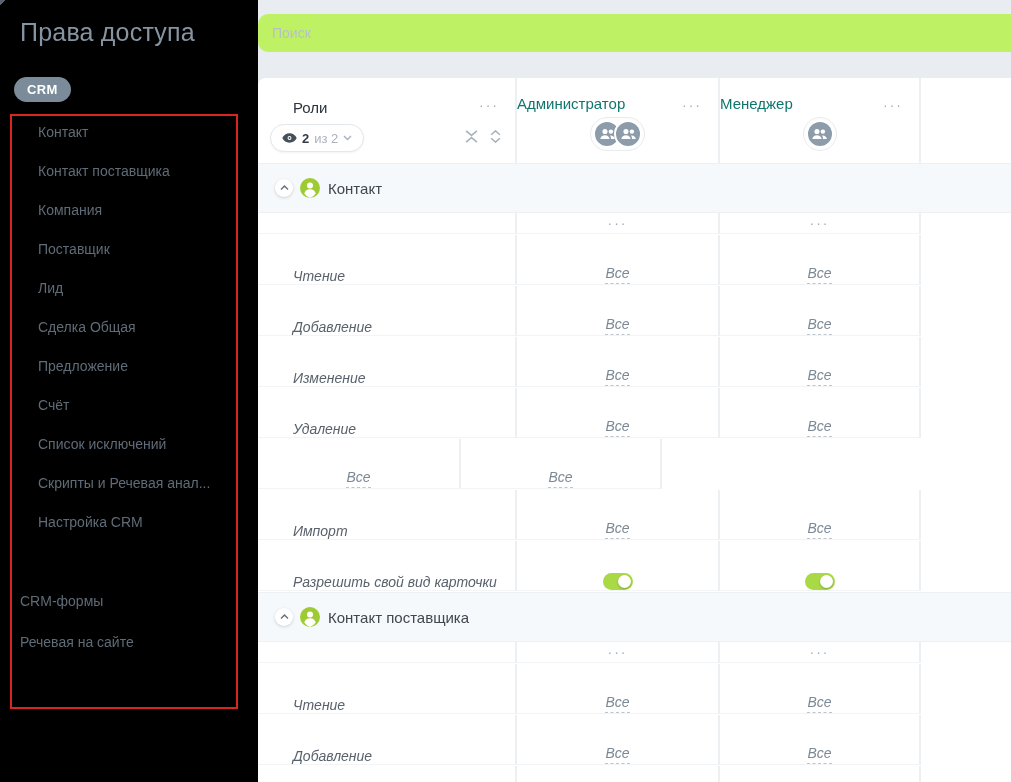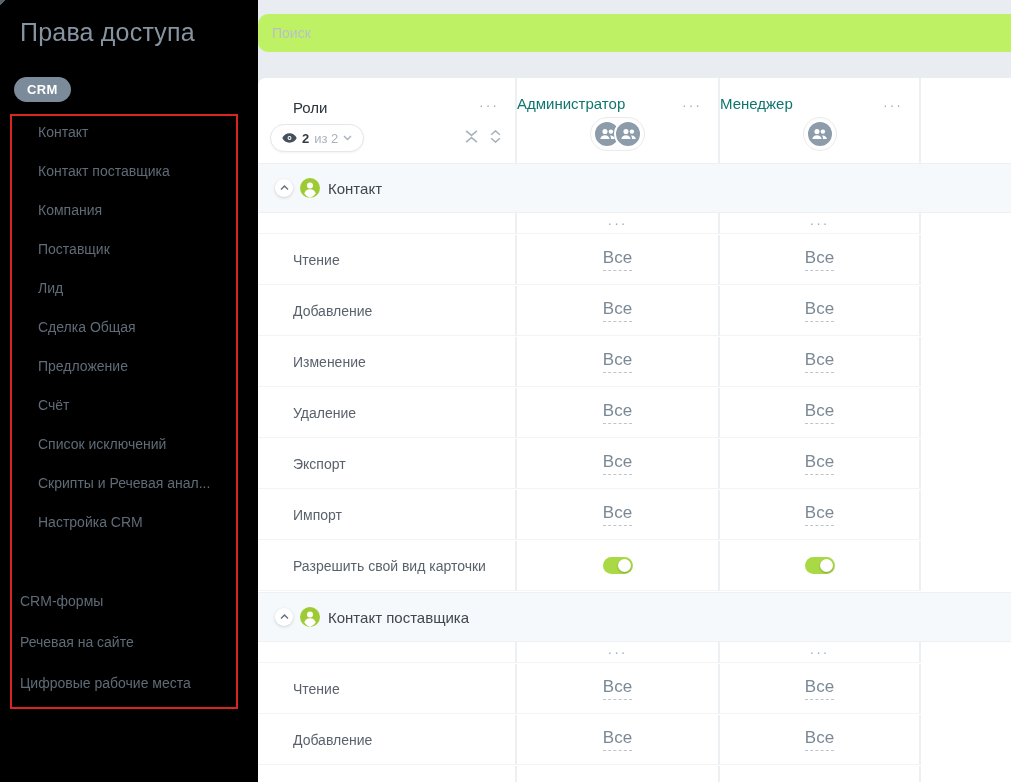--- a/index.html
+++ b/index.html
@@ -75,25 +75,25 @@
   .band-title { margin-left:8px; font-size:15px; font-weight:500; color:#3f474f; }
 
   
   .subrow { height:22px; }
   .subrow .c1,.subrow .c2,.subrow .c3 { height:21px; border-bottom:1px solid #f2f4f6; }
   .subrow .c2,.subrow .c3 { display:flex; align-items:center; justify-content:center; }
 
   
   .row { height:51px; }
   .row .c1,.row .c2,.row .c3 { height:50px; border-bottom:1px solid #f2f4f6; display:flex;
-    align-items:center; }
+    align-items:flex-end;font-style:italic; }
   .row .c1 { padding-left:35px; }
   .row .c2,.row .c3 { justify-content:center; }
   .perm-label { font-size:14px; color:#59626c; white-space:nowrap; }
-  .all-link { font-size:17px; color:#7b8895; border-bottom:1px dashed #bcc5cd;
+  .all-link { font-size:14px; color:#7b8895; border-bottom:1px dashed #bcc5cd;
     padding-bottom:2px; cursor:pointer; }
   .toggle { width:30px; height:17px; border-radius:9px; background:#a9da45; position:relative;
     cursor:pointer; }
   .toggle .knob { position:absolute; right:2px; top:2px; width:13px; height:13px;
     border-radius:50%; background:#fff; box-shadow:0 1px 2px rgba(0,0,0,.25); }
 </style>
 </head>
 <body>
 
 <div class="app">
@@ -112,21 +112,20 @@
         <li>Сделка Общая</li>
         <li>Предложение</li>
         <li>Счёт</li>
         <li>Список исключений</li>
         <li>Скрипты и Речевая анал...</li>
         <li>Настройка CRM</li>
       </ul>
     <ul class="nav root-list">
         <li>CRM-формы</li>
         <li>Речевая на сайте</li>
-        <li>Цифровые рабочие места</li>
       </ul>
   </aside>
 
   <main class="main">
     <input class="search" type="text" placeholder="Поиск" style="">
 
     <section class="card">
 
       <div class="grid-head cols">
         <div class="c1">
@@ -272,23 +271,20 @@
               <span class="perm-label">Удаление</span>
             </div>
             <div class="c2">
               <span class="all-link">Все</span>
             </div>
             <div class="c3">
               <span class="all-link">Все</span>
             </div>
           </div>
           <div class="row cols">
-            <div class="c1">
-              <span class="perm-label">Экспорт</span>
-            </div>
             <div class="c2">
               <span class="all-link">Все</span>
             </div>
             <div class="c3">
               <span class="all-link">Все</span>
             </div>
           </div>
           <div class="row cols">
             <div class="c1">
               <span class="perm-label">Импорт</span>

